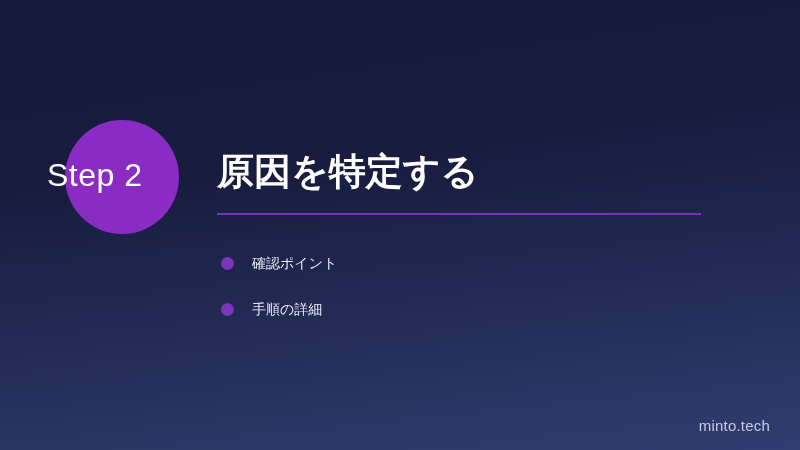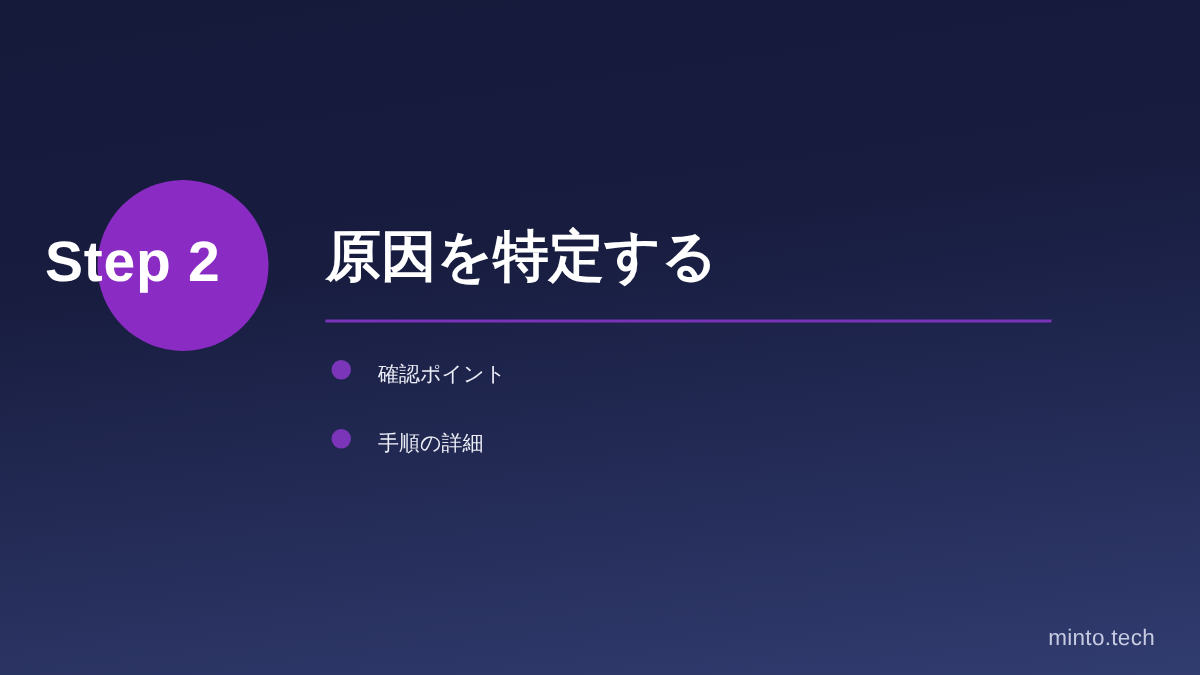--- a/index.html
+++ b/index.html
@@ -32,25 +32,25 @@
     top: 120px;
     width: 114px;
     height: 114px;
     border-radius: 50%;
     background: #8a2bc4;
     z-index: 1;
   }
 
   .step-label {
     position: absolute;
-    left: 30px;
+    left: 47px;
     top: 153px;
     z-index: 2;
-    font-size: 38px;
-    font-weight: bold;
+    font-size: 32px;
+    font-weight: normal;
     color: #ffffff;
     letter-spacing: 0.5px;
     line-height: 44px;
     white-space: nowrap;
   }
 
   .title {
     position: absolute;
     left: 217px;
     top: 150px;
@@ -74,21 +74,21 @@
   }
 
   .bullets {
     position: absolute;
     left: 221px;
     top: 240px;
     z-index: 2;
   }
   .bullet-row {
     display: flex;
-    align-items: flex-start;
+    align-items: center;
     height: 46px;
   }
   .bullet-dot {
     width: 13px;
     height: 13px;
     border-radius: 50%;
     background: #7b35b8;
     flex: 0 0 auto;
   }
   .bullet-text {

